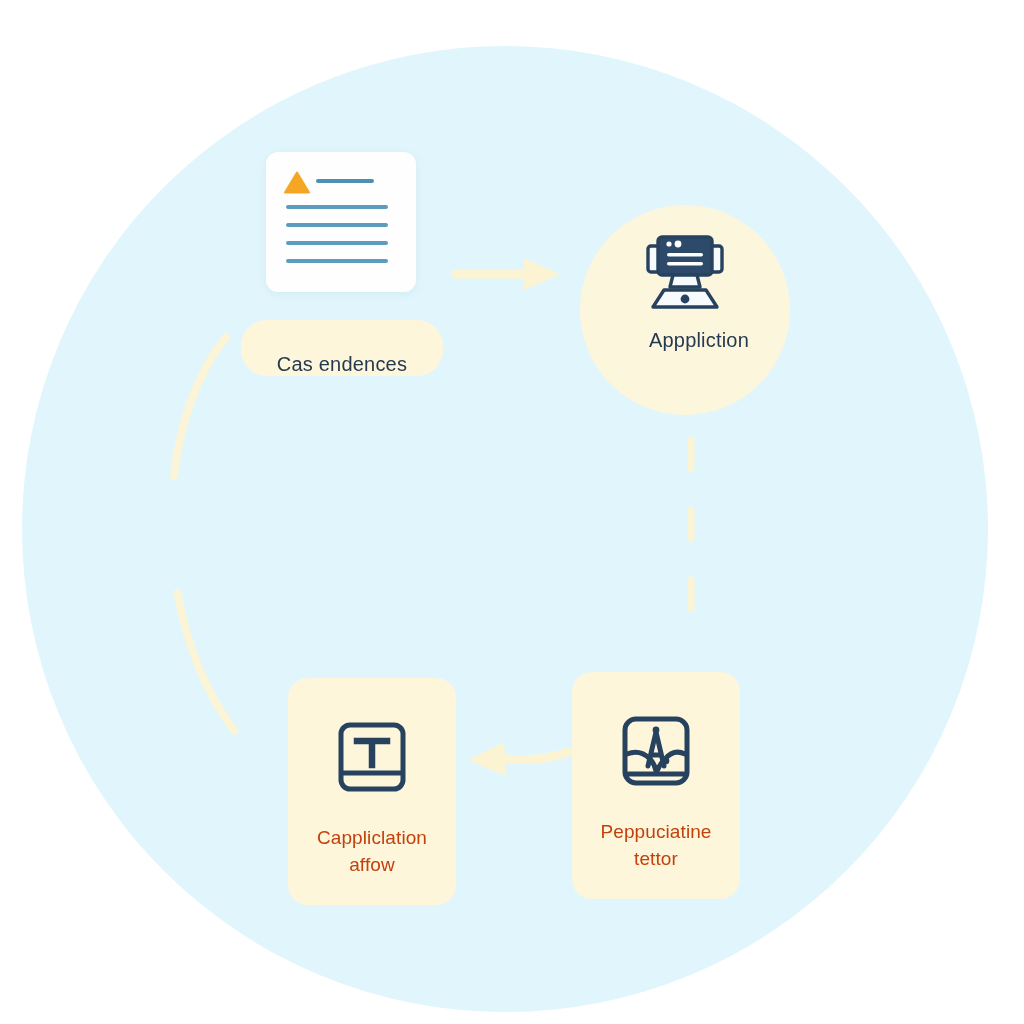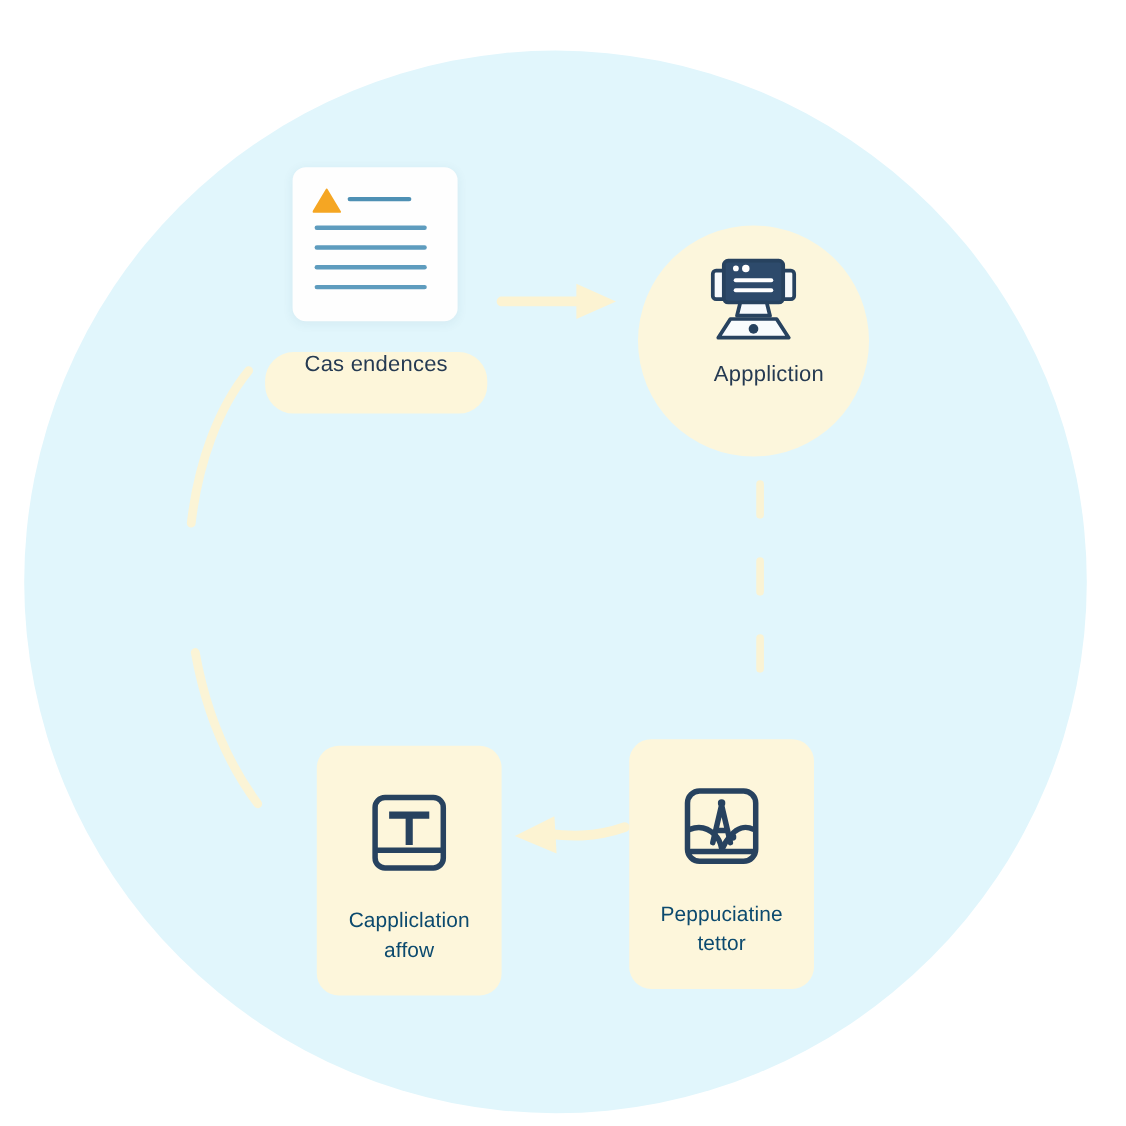--- a/index.html
+++ b/index.html
@@ -79,21 +79,21 @@
   
   .pill-label {
     position: absolute;
     left: 241px;
     top: 320px;
     width: 202px;
     height: 56px;
     background: #FDF6DA;
     border-radius: 26px;
     display: flex;
-    align-items: flex-start;
+    align-items: flex-end;
     justify-content: center;
   }
   .pill-label .label-text {
     font-size: 20px;
     color: #253A52;
     letter-spacing: 0.2px;
   }
 
   
   .circle-node {
@@ -142,21 +142,21 @@
   .card-node.right { left: 572px; top: 672px; }
   .card-node .node-icon {
     width: 74px;
     height: 74px;
     display: block;
   }
   .card-node .node-label {
     margin-top: 30px;
     font-size: 19px;
     line-height: 27px;
-    color: #0c4a6e;
+    color: #c2410c;
     text-align: center;
     letter-spacing: 0.1px;
     max-width: 150px;
   }
 </style>
 </head>
 <body>
 
 <div id="canvas">
 

